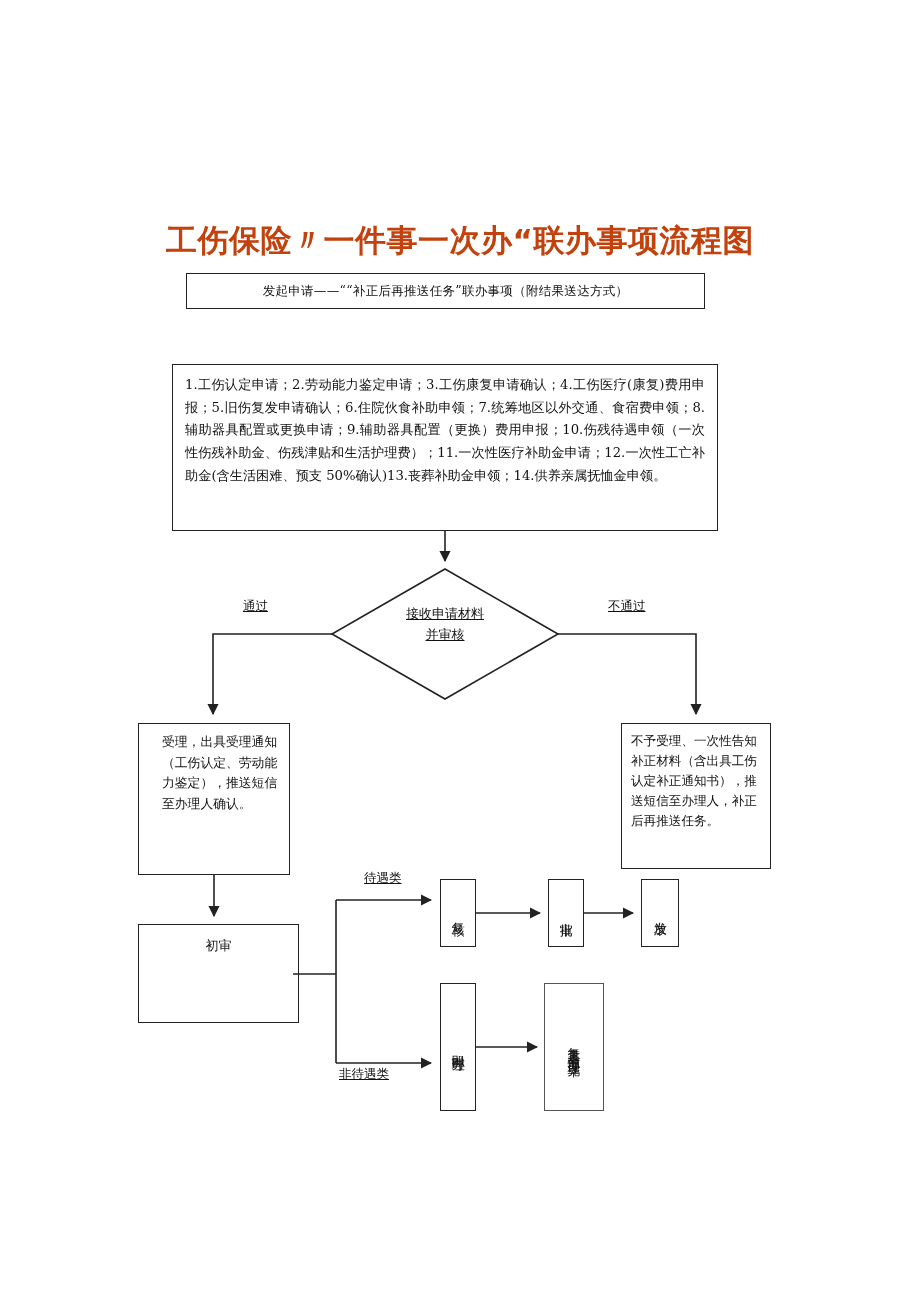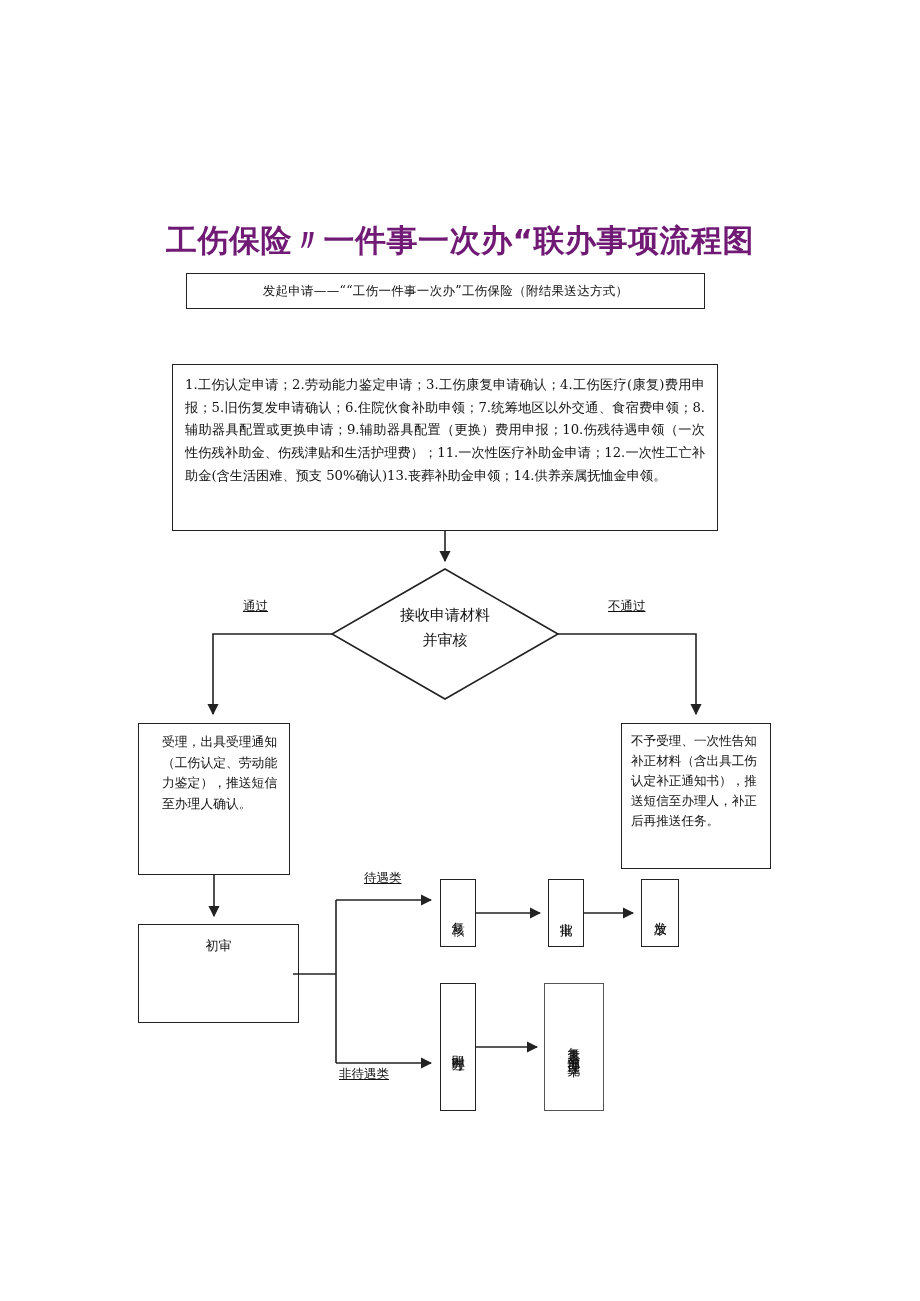--- a/index.html
+++ b/index.html
@@ -22,21 +22,21 @@
   .page-title {
     position: absolute;
     left: 0;
     top: 222px;
     width: 920px;
     text-align: center;
     font-family: "DejaVu Sans", "Liberation Sans", sans-serif;
     font-weight: bold;
     font-size: 31px;
     letter-spacing: 0.5px;
-    color: #701a75;
+    color: #c2410c;
     white-space: nowrap;
     line-height: 1.2;
   }
 
   
   .box {
     position: absolute;
     box-sizing: border-box;
     border: 1.6px solid #222;
     background: #ffffff;
@@ -79,23 +79,24 @@
     height: 134px;
   }
   .diamond-wrap svg { display: block; }
   .diamond-label {
     position: absolute;
     left: 0;
     top: 36px;
     width: 230px;
     text-align: center;
     font-family: "DejaVu Serif", "Liberation Serif", serif;
-    font-size: 15px;
+    font-size: 13px;
     line-height: 1.65;
     color: #111;
+    text-decoration: underline;
   }
 
   
   .edge-label {
     position: absolute;
     font-family: "DejaVu Serif", "Liberation Serif", serif;
     font-size: 12.5px;
     color: #111;
     white-space: nowrap;
     text-decoration: underline;
@@ -171,21 +172,21 @@
   }
 </style>
 </head>
 <body>
 
 <div id="page">
 
   <div class="page-title">工伤保险〃一件事一次办“联办事项流程图</div>
 
   <div class="box subtitle-box">
-    <span>发起申请——““工伤一件事一次办”工伤保险（附结果送达方式）</span>
+    <span>发起申请——““补正后再推送任务”联办事项（附结果送达方式）</span>
   </div>
 
   <div class="box list-box">1.工伤认定申请；2.劳动能力鉴定申请；3.工伤康复申请确认；4.工伤医疗(康复)费用申报；5.旧伤复发申请确认；6.住院伙食补助申领；7.统筹地区以外交通、食宿费申领；8.辅助器具配置或更换申请；9.辅助器具配置（更换）费用申报；10.伤残待遇申领（一次性伤残补助金、伤残津贴和生活护理费）；11.一次性医疗补助金申请；12.一次性工亡补助金(含生活困难、预支 50%确认)13.丧葬补助金申领；14.供养亲属抚恤金申领。</div>
 
   <div class="diamond-wrap">
     <svg width="230" height="134" viewBox="0 0 230 134" aria-hidden="true">
       <polygon points="115,2 228,67 115,132 2,67" fill="#ffffff" stroke="#222222" stroke-width="1.6"></polygon>
     </svg>
     <div class="diamond-label">
       <div>接收申请材料</div>

